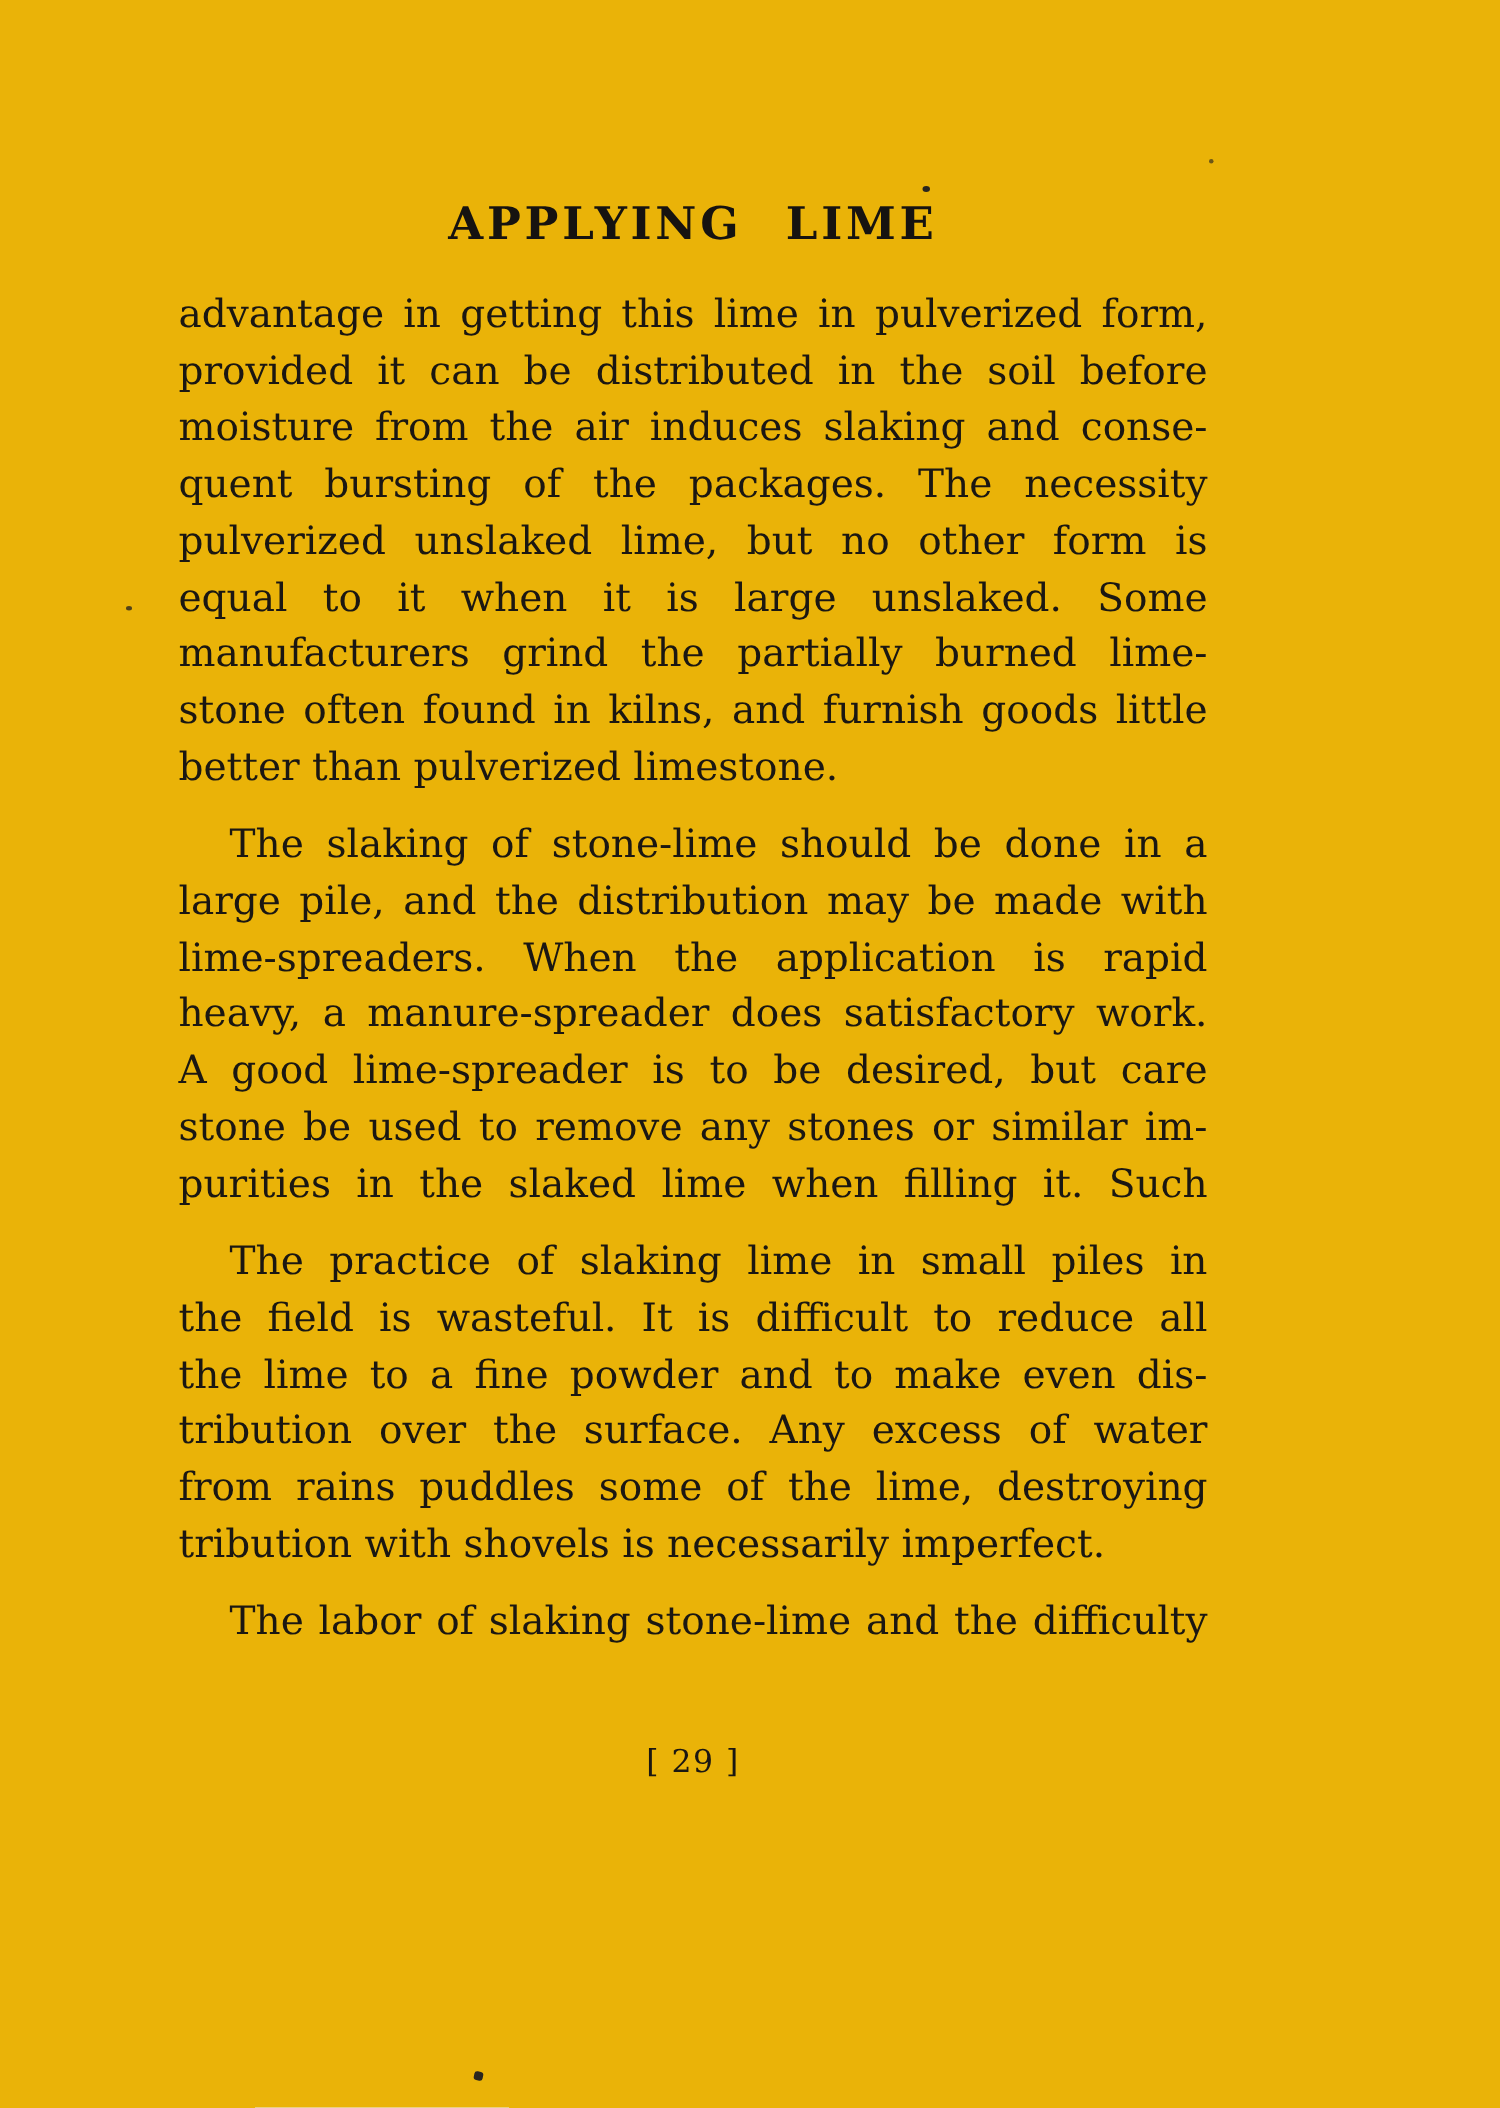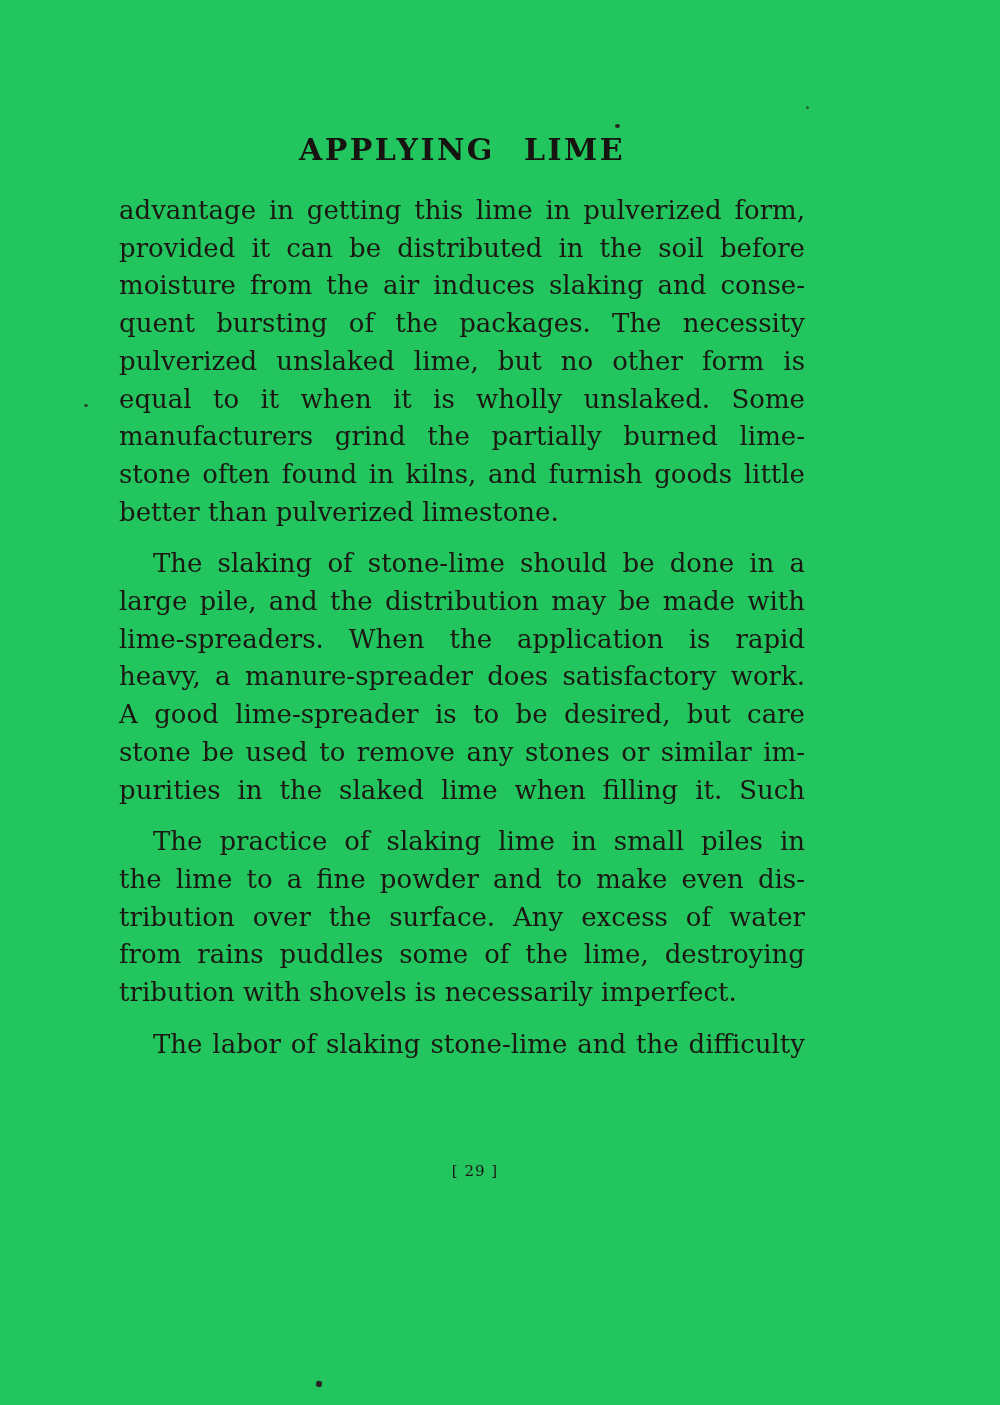--- a/index.html
+++ b/index.html
@@ -5,21 +5,21 @@
   html, body {
     margin: 0;
     padding: 0;
     background: #e9e8e6;
   }
   .page {
     position: relative;
     width: 1000px;
     height: 1405px;
     margin: 0 auto;
-    background: #22c55e;
+    background: #eab308;
     color: #1b1712;
     font-family: "DejaVu Serif", "Liberation Serif", serif;
     overflow: hidden;
   }
   .running-head {
     position: absolute;
     top: 112px;
     left: 105px;
     width: 714px;
     text-align: center;
@@ -46,24 +46,24 @@
   }
   .line.no-just {
     text-align-last: left;
   }
   .para.indent .line:first-child {
     text-indent: 34px;
   }
   .folio {
     position: absolute;
     top: 1162px;
-    left: 118px;
+    left: 105px;
     width: 714px;
     text-align: center;
-    font-size: 15px;
+    font-size: 21px;
     letter-spacing: 1px;
     color: #1b1712;
   }
   .speck {
     position: absolute;
     background: #2a261f;
     border-radius: 50%;
   }
   .speck.s1 { left: 615px; top: 124px; width: 5px; height: 4px; }
   .speck.s2 { left: 806px; top: 106px; width: 3px; height: 3px; opacity: .65; }
@@ -77,36 +77,37 @@
 
   <h1 class="running-head">APPLYING LIME</h1>
 
   <div class="text-block">
       <div class="para">
         <div class="line">advantage in getting this lime in pulverized form,</div>
         <div class="line">provided it can be distributed in the soil before</div>
         <div class="line">moisture from the air induces slaking and conse-</div>
         <div class="line">quent bursting of the packages.  The necessity</div>
         <div class="line">pulverized unslaked lime, but no other form is</div>
-        <div class="line">equal to it when it is wholly unslaked.  Some</div>
+        <div class="line">equal to it when it is large unslaked.  Some</div>
         <div class="line">manufacturers grind the partially burned lime-</div>
         <div class="line">stone often found in kilns, and furnish goods little</div>
         <div class="line no-just">better than pulverized limestone.</div>
       </div>
       <div class="para indent">
         <div class="line">The slaking of stone-lime should be done in a</div>
         <div class="line">large pile, and the distribution may be made with</div>
         <div class="line">lime-spreaders.  When the application is rapid</div>
         <div class="line">heavy, a manure-spreader does satisfactory work.</div>
         <div class="line">A good lime-spreader is to be desired, but care</div>
         <div class="line">stone be used to remove any stones or similar im-</div>
         <div class="line">purities in the slaked lime when filling it.  Such</div>
       </div>
       <div class="para indent">
         <div class="line">The practice of slaking lime in small piles in</div>
+        <div class="line">the field is wasteful.  It is difficult to reduce all</div>
         <div class="line">the lime to a fine powder and to make even dis-</div>
         <div class="line">tribution over the surface.  Any excess of water</div>
         <div class="line">from rains puddles some of the lime, destroying</div>
         <div class="line no-just">tribution with shovels is necessarily imperfect.</div>
       </div>
       <div class="para indent">
         <div class="line">The labor of slaking stone-lime and the difficulty</div>
       </div>
     </div>
 

